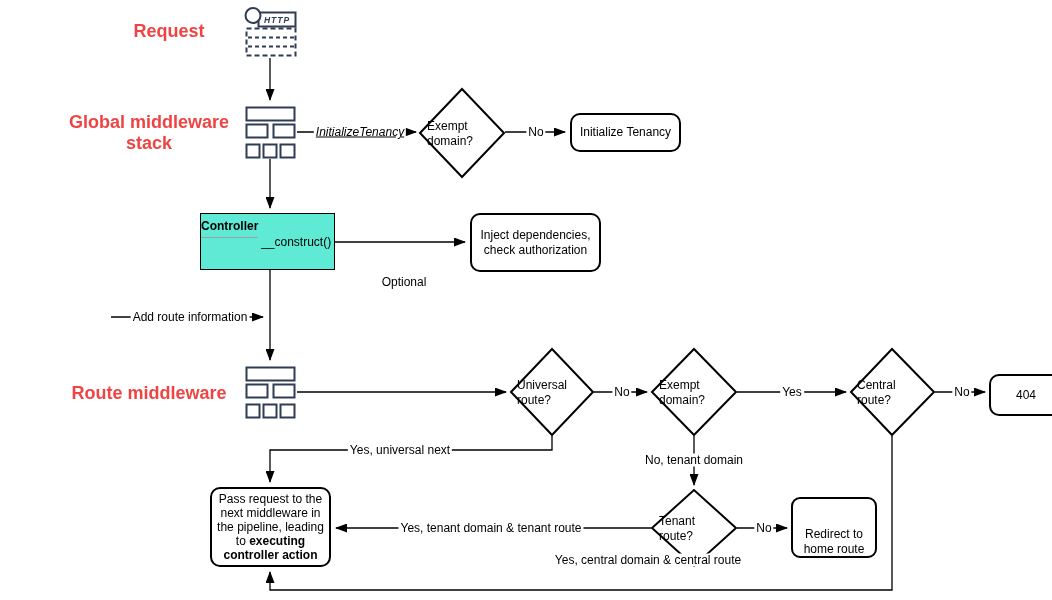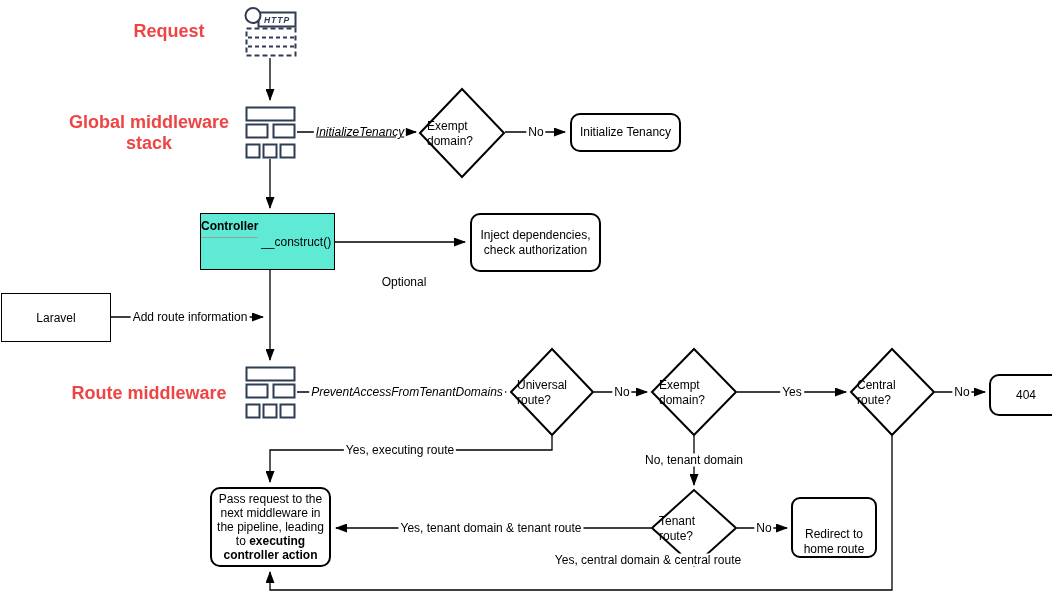--- a/index.html
+++ b/index.html
@@ -168,23 +168,20 @@
 
   <div class="stage-label" style="left:100px; top:31px; width:138px;">Request</div>
   <div class="stage-label" style="left:60px; top:133px; width:178px;">Global middleware stack</div>
   <div class="stage-label" style="left:60px; top:393px; width:178px;">Route middleware</div>
 
   <div class="uml-box" style="left:200px; top:213px; width:135px; height:57px;">
     <div class="uml-head">Controller</div>
     <div class="uml-body">__construct()</div>
   </div>
 
-  <div class="plain-box" style="left:1px; top:293px; width:110px; height:49px;">
-    <span>Laravel</span>
-  </div>
 
   <div class="node rounded" style="left:570px; top:113px; width:111px; height:39px;border-radius:10px;">
     <span>Initialize Tenancy</span>
   </div>
 
   <div class="node rounded-big" style="left:470px; top:213px; width:131px; height:59px; padding:0 6px;">
     <span>Inject dependencies, check authorization</span>
   </div>
 
   <div class="node rounded-big" style="left:989px; top:374px; width:74px; height:42px;">
@@ -202,23 +199,22 @@
   <div class="diamond-label" style="left:462px; top:133px;">Exempt domain?</div>
   <div class="diamond-label" style="left:552px; top:392px;">Universal route?</div>
   <div class="diamond-label" style="left:694px; top:392px;">Exempt domain?</div>
   <div class="diamond-label" style="left:892px; top:392px;">Central route?</div>
   <div class="diamond-label" style="left:694px; top:528px;">Tenant route?</div>
 
   <span class="edge-label italic" style="left:360px; top:132px;text-decoration:underline;">InitializeTenancy</span>
   <span class="edge-label" style="left:536px; top:132px;">No</span>
   <span class="edge-label" style="left:404px; top:242px;margin-top:40px;">Optional</span>
   <span class="edge-label" style="left:190px; top:317px;">Add route information</span>
-  <span class="edge-label italic" style="left:407px; top:392px;">PreventAccessFromTenantDomains</span>
   <span class="edge-label" style="left:622px; top:392px;">No</span>
   <span class="edge-label" style="left:792px; top:392px;">Yes</span>
   <span class="edge-label" style="left:962px; top:392px;">No</span>
-  <span class="edge-label" style="left:400px; top:450px;">Yes, executing route</span>
+  <span class="edge-label" style="left:400px; top:450px;">Yes, universal next</span>
   <span class="edge-label" style="left:694px; top:460px;">No, tenant domain</span>
   <span class="edge-label" style="left:764px; top:528px;">No</span>
   <span class="edge-label" style="left:491px; top:528px;">Yes, tenant domain &amp; tenant route</span>
   <span class="edge-label" style="left:648px; top:560px;">Yes, central domain &amp; central route</span>
 
 </div>
 
 </body></html>

